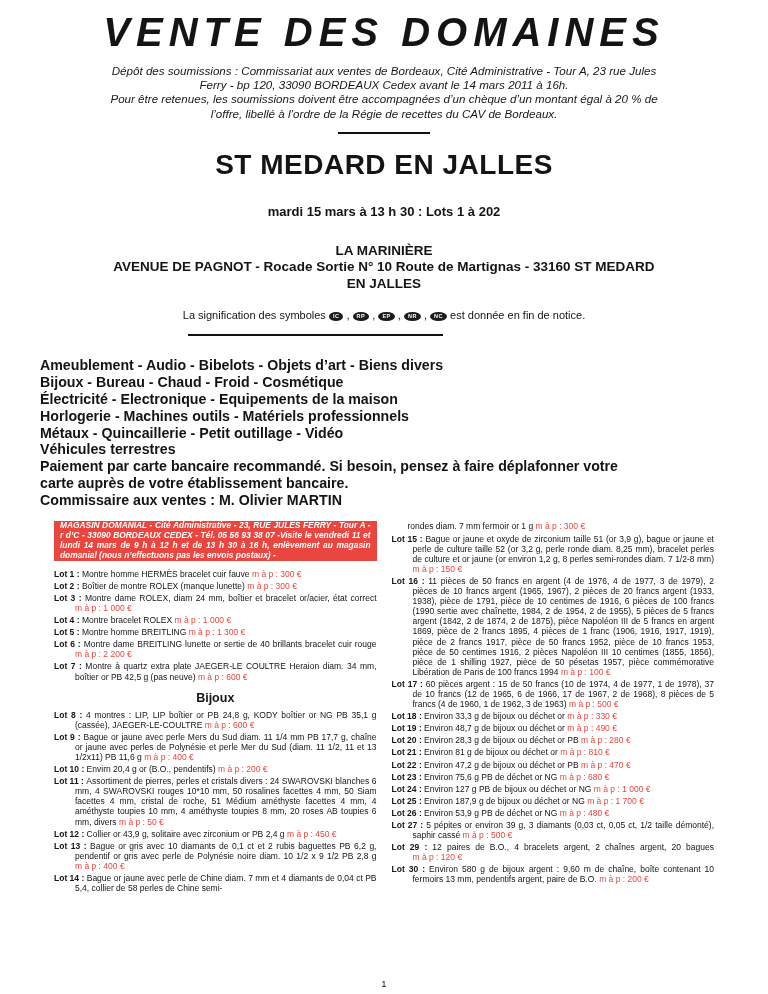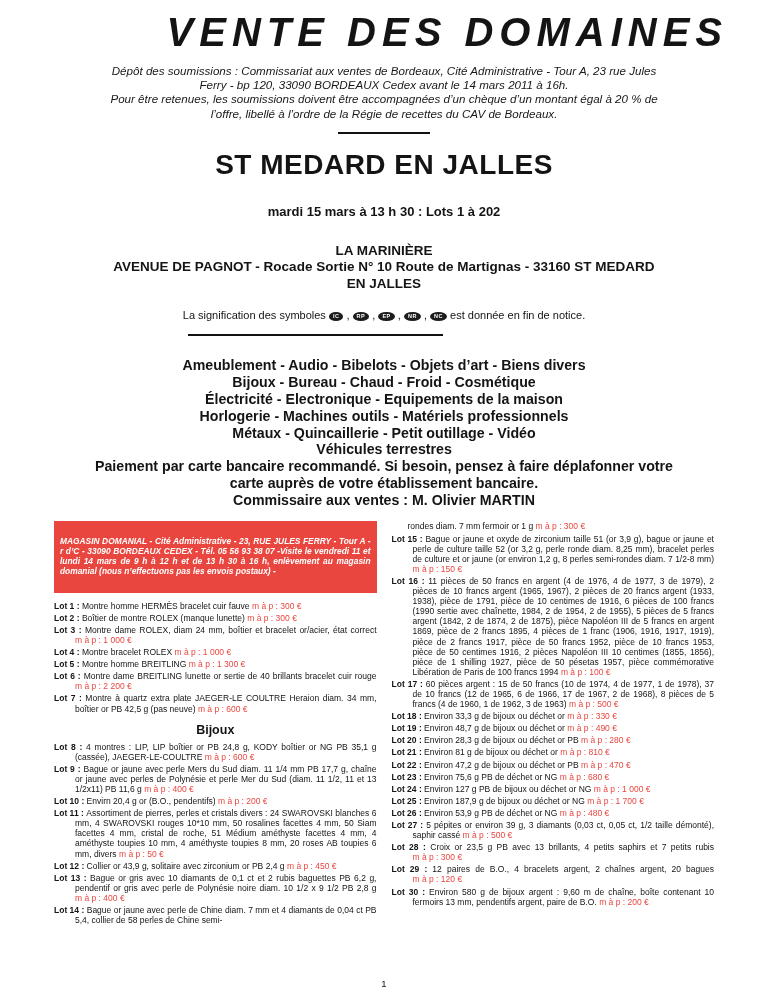--- a/index.html
+++ b/index.html
@@ -8,21 +8,21 @@
     background: #ffffff;
     overflow: hidden;
     position: relative;
     font-family: "Liberation Sans", "DejaVu Sans", sans-serif;
     color: #141414;
   }
   .page { padding: 6px 40px 0; box-sizing: border-box; }
 
   .title {
     margin: 4px 0 0;
-    text-align: right;
+    text-align: center;
     font-size: 40px;
     font-weight: bold;
     font-style: italic;
     letter-spacing: 6px;
     white-space: nowrap;
   }
 
   .intro {
     margin-top: 9px;
     font-style: italic;
@@ -57,21 +57,21 @@
     font-weight: bold;
     line-height: 7px;
     padding: 1px 4px;
     border-radius: 50%;
     vertical-align: 1px;
     letter-spacing: 0.5px;
   }
 
   .categories {
     margin-top: 21px;
-    text-align: center;
+    text-align: left;
     font-size: 14.2px;
     font-weight: bold;
     line-height: 16.8px;
   }
 
   .columns {
     display: flex;
     gap: 15px;
     margin-top: 13px;
     padding: 0 14px;
@@ -81,21 +81,21 @@
   }
   .col { flex: 1; min-width: 0; }
 
   .notice-box {
     background: var(--accent, #e8463f);
     color: #ffffff;
     font-weight: bold;
     font-style: italic;
     font-size: 8.4px;
     line-height: 9.8px;
-    padding: 16px 6px;
+    padding: 0 6px;
     margin-bottom: 8px;
     text-align: justify;
   }
 
   .section-heading {
     font-size: 12.5px;
     font-weight: bold;
     text-align: center;
     margin: 9px 0 5px;
   }
@@ -201,21 +201,20 @@
           <p class="lot"><span class="lot-label">Lot 18 :</span>&nbsp;<span>Environ 33,3 g de bijoux ou déchet or</span> <span class="price">m à p : 330 €</span></p>
           <p class="lot"><span class="lot-label">Lot 19 :</span>&nbsp;<span>Environ 48,7 g de bijoux ou déchet or</span> <span class="price">m à p : 490 €</span></p>
           <p class="lot"><span class="lot-label">Lot 20 :</span>&nbsp;<span>Environ 28,3 g de bijoux ou déchet or PB</span> <span class="price">m à p : 280 €</span></p>
           <p class="lot"><span class="lot-label">Lot 21 :</span>&nbsp;<span>Environ 81 g de bijoux ou déchet or</span> <span class="price">m à p : 810 €</span></p>
           <p class="lot"><span class="lot-label">Lot 22 :</span>&nbsp;<span>Environ 47,2 g de bijoux ou déchet or PB</span> <span class="price">m à p : 470 €</span></p>
           <p class="lot"><span class="lot-label">Lot 23 :</span>&nbsp;<span>Environ 75,6 g PB de déchet or NG</span> <span class="price">m à p : 680 €</span></p>
           <p class="lot"><span class="lot-label">Lot 24 :</span>&nbsp;<span>Environ 127 g PB de bijoux ou déchet or NG</span> <span class="price">m à p : 1 000 €</span></p>
           <p class="lot"><span class="lot-label">Lot 25 :</span>&nbsp;<span>Environ 187,9 g de bijoux ou déchet or NG</span> <span class="price">m à p : 1 700 €</span></p>
           <p class="lot"><span class="lot-label">Lot 26 :</span>&nbsp;<span>Environ 53,9 g PB de déchet or NG</span> <span class="price">m à p : 480 €</span></p>
           <p class="lot"><span class="lot-label">Lot 27 :</span>&nbsp;<span>5 pépites or environ 39 g, 3 diamants (0,03 ct, 0,05 ct, 1/2 taille démonté), saphir cassé</span> <span class="price">m à p : 500 €</span></p>
-          <p class="lot"><span class="lot-label">Lot 28 :</span>&nbsp;<span>Croix or 23,5 g PB avec 13 brillants, 4 petits saphirs et 7 petits rubis</span> <span class="price">m à p : 300 €</span></p>
           <p class="lot"><span class="lot-label">Lot 29 :</span>&nbsp;<span>12 paires de B.O., 4 bracelets argent, 2 chaînes argent, 20 bagues</span> <span class="price">m à p : 120 €</span></p>
           <p class="lot"><span class="lot-label">Lot 30 :</span>&nbsp;<span>Environ 580 g de bijoux argent : 9,60 m de chaîne, boîte contenant 10 fermoirs 13 mm, pendentifs argent, paire de B.O.</span> <span class="price">m à p : 200 €</span></p>
         </div>
     </div>
 
   </div>
 
   <div class="page-number">1</div>
 
 </div>

